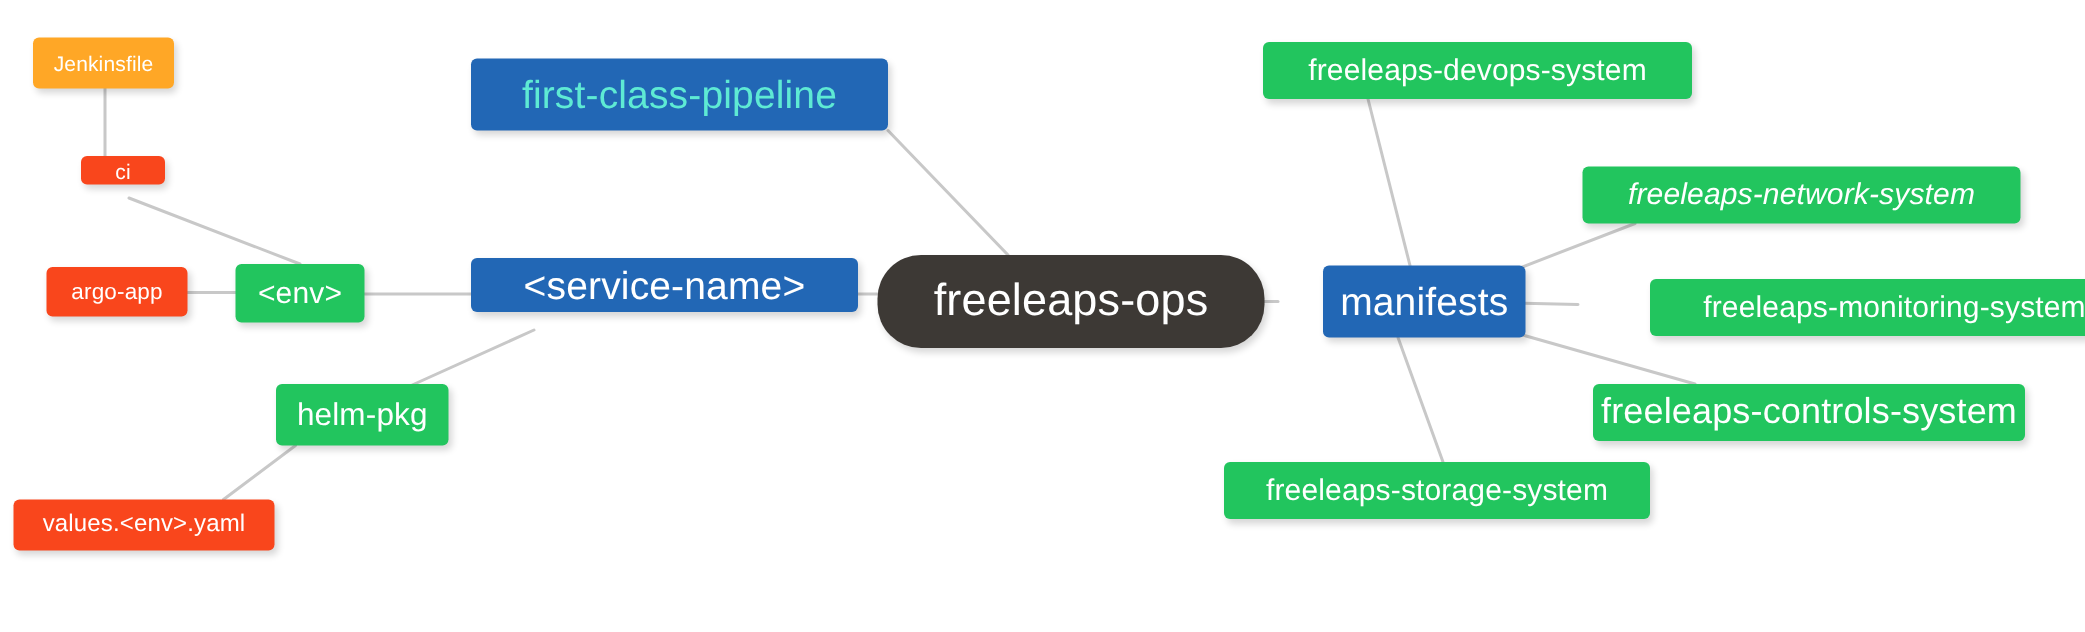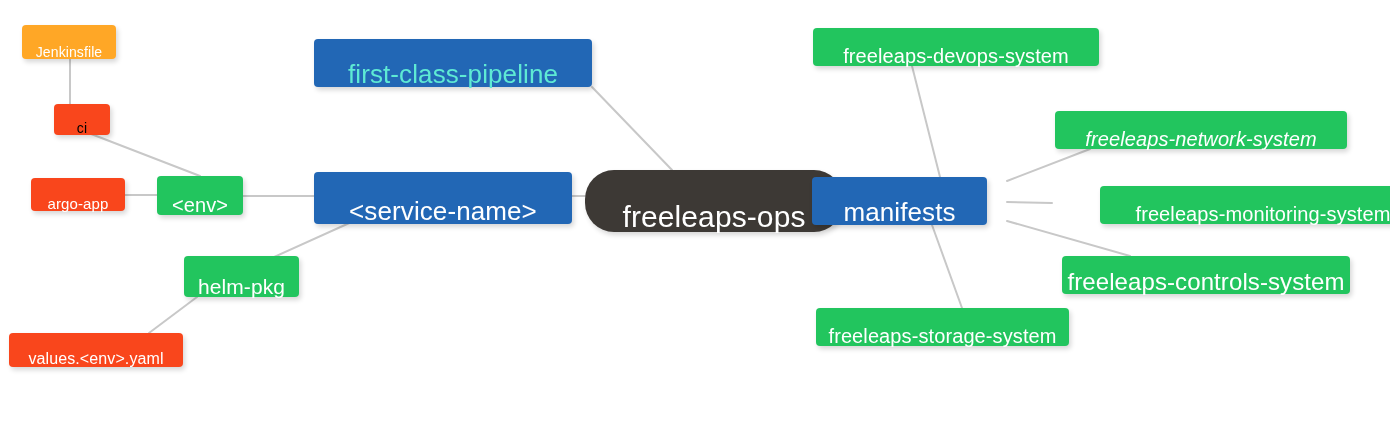--- a/index.html
+++ b/index.html
@@ -23,21 +23,21 @@
     left: 0;
     top: 0;
     width: 1390px;
     height: 421px;
     pointer-events: none;
   }
   .node {
     position: absolute;
     box-sizing: border-box;
     display: flex;
-    align-items: flex-end;
+    align-items: center;
     justify-content: center;
     border-radius: 4px;
     color: #ffffff;
     white-space: nowrap;
     line-height: 1;
     box-shadow: 2px 3px 5px rgba(0,0,0,0.16);
     padding: 0 28px;
     letter-spacing: 0.1px;
   }
   .node-label {
@@ -62,56 +62,56 @@
       <line x1="940" y1="177" x2="912" y2="66" stroke="#c8c8c8" stroke-width="2" stroke-linecap="round"></line>
       <line x1="1007" y1="181" x2="1090" y2="149" stroke="#c8c8c8" stroke-width="2" stroke-linecap="round"></line>
       <line x1="1007" y1="202" x2="1052" y2="203" stroke="#c8c8c8" stroke-width="2" stroke-linecap="round"></line>
       <line x1="1007" y1="221" x2="1130" y2="256" stroke="#c8c8c8" stroke-width="2" stroke-linecap="round"></line>
       <line x1="932" y1="225" x2="962" y2="308" stroke="#c8c8c8" stroke-width="2" stroke-linecap="round"></line>
     </svg>
   <div id="node-layer">
       <div class="node" style="left: 22px; top: 25px; width: 94px; height: 34px; background: rgb(255, 167, 38); color: rgb(255, 255, 255); font-size: 14px;">
         <span class="node-label">Jenkinsfile</span>
       </div>
-      <div class="node" style="left: 54px; top: 104px; width: 32px; height: 31px; background: rgb(249, 70, 28); color: #000000; font-size: 14px;">
+      <div class="node" style="left: 54px; top: 104px; width: 32px; height: 19px; background: rgb(249, 70, 28); color: #ffffff; font-size: 14px;">
         <span class="node-label">ci</span>
       </div>
       <div class="node" style="left: 31px; top: 178px; width: 94px; height: 33px; background: rgb(249, 70, 28); color: rgb(255, 255, 255); font-size: 15px;">
         <span class="node-label">argo-app</span>
       </div>
       <div class="node" style="left: 157px; top: 176px; width: 86px; height: 39px; background: rgb(34, 197, 94); color: rgb(255, 255, 255); font-size: 20px;">
         <span class="node-label">&lt;env&gt;</span>
       </div>
       <div class="node" style="left: 148px; top: 256px; width: 115px; height: 41px; background: rgb(34, 197, 94); color: rgb(255, 255, 255); font-size: 21px; margin-left: 36px;">
         <span class="node-label">helm-pkg</span>
       </div>
       <div class="node" style="left: 9px; top: 333px; width: 174px; height: 34px; background: rgb(249, 70, 28); color: rgb(255, 255, 255); font-size: 16px;">
         <span class="node-label">values.&lt;env&gt;.yaml</span>
       </div>
-      <div class="node" style="left: 314px; top: 172px; width: 258px; height: 52px; background: rgb(34, 103, 181); color: rgb(255, 255, 255); font-size: 26px;">
+      <div class="node" style="left: 314px; top: 172px; width: 258px; height: 36px; background: rgb(34, 103, 181); color: rgb(255, 255, 255); font-size: 26px;">
         <span class="node-label">&lt;service-name&gt;</span>
       </div>
       <div class="node" style="left: 314px; top: 39px; width: 278px; height: 48px; background: rgb(34, 103, 181); color: #5eead4; font-size: 26px;">
         <span class="node-label">first-class-pipeline</span>
       </div>
       <div class="node" style="left: 585px; top: 170px; width: 258px; height: 62px; background: rgb(61, 57, 53); color: rgb(255, 255, 255); font-size: 30px; border-radius: 29px;">
         <span class="node-label">freeleaps-ops</span>
       </div>
-      <div class="node" style="left: 812px; top: 177px; width: 175px; height: 48px; background: rgb(34, 103, 181); color: rgb(255, 255, 255); font-size: 26px;">
+      <div class="node" style="left: 882px; top: 177px; width: 135px; height: 48px; background: rgb(34, 103, 181); color: rgb(255, 255, 255); font-size: 26px;">
         <span class="node-label">manifests</span>
       </div>
-      <div class="node" style="left: 813px; top: 28px; width: 286px; height: 38px; background: rgb(34, 197, 94); color: rgb(255, 255, 255); font-size: 20px;">
+      <div class="node" style="left: 842px; top: 28px; width: 286px; height: 38px; background: rgb(34, 197, 94); color: rgb(255, 255, 255); font-size: 20px;">
         <span class="node-label">freeleaps-devops-system</span>
       </div>
       <div class="node" style="left: 1055px; top: 111px; width: 292px; height: 38px; background: rgb(34, 197, 94); color: rgb(255, 255, 255); font-size: 20px; font-style: italic;">
         <span class="node-label">freeleaps-network-system</span>
       </div>
       <div class="node" style="left: 1052px; top: 186px; width: 326px; height: 38px; background: rgb(34, 197, 94); color: rgb(255, 255, 255); font-size: 20px; margin-left: 48px;">
         <span class="node-label">freeleaps-monitoring-system</span>
       </div>
       <div class="node" style="left: 1062px; top: 256px; width: 288px; height: 38px; background: rgb(34, 197, 94); color: rgb(255, 255, 255); font-size: 24px;">
         <span class="node-label">freeleaps-controls-system</span>
       </div>
-      <div class="node" style="left: 816px; top: 308px; width: 253px; height: 38px; background: rgb(34, 197, 94); color: rgb(255, 255, 255); font-size: 20px;">
+      <div class="node" style="left: 816px; top: 308px; width: 284px; height: 38px; background: rgb(34, 197, 94); color: rgb(255, 255, 255); font-size: 20px;">
         <span class="node-label">freeleaps-storage-system</span>
       </div>
     </div>
 </div>
 
 </body></html>

